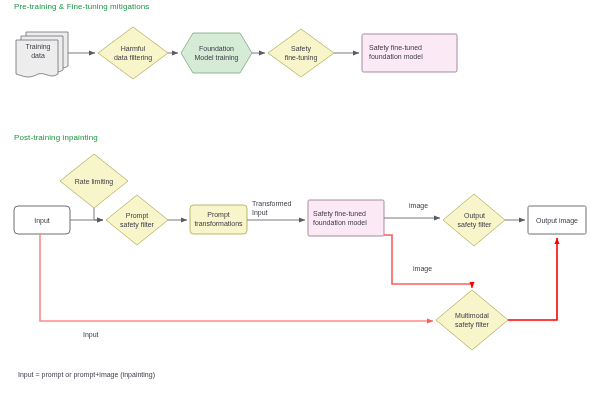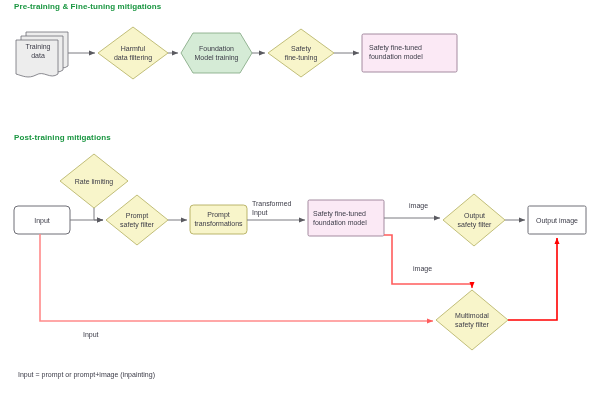--- a/index.html
+++ b/index.html
@@ -16,21 +16,21 @@
   }
   #canvas {
     position: absolute;
     left: 0; top: 0;
     width: 600px;
     height: 400px;
   }
   .section-title {
     position: absolute;
     font-size: 8px;
-    font-weight: bold;
+    font-weight: normal;
     color: #1A9641;
     letter-spacing: 0.1px;
     white-space: nowrap;
   }
   .node-label {
     position: absolute;
     font-size: 7px;
     color: #3B3B47;
     text-align: center;
     line-height: 9px;
@@ -133,21 +133,21 @@
   <line x1="384" y1="218" x2="440" y2="218" stroke="#7A7A80" stroke-width="1" marker-end="url(#arrowGray)"></line>
   <line x1="505" y1="220" x2="525" y2="220" stroke="#7A7A80" stroke-width="1" marker-end="url(#arrowGray)"></line>
 
   <path d="M384,235 L392,235 L392,284 L472,284 L472,288" fill="none" stroke="#FF5C5C" stroke-width="1.6" marker-end="url(#arrowRed)"></path>
   <path d="M40,234 L40,321 L433,321" fill="none" stroke="#FF8A8A" stroke-width="1.6" marker-end="url(#arrowPink)"></path>
   <path d="M508,320 L557,320 L557,238" fill="none" stroke="#FF0000" stroke-width="1.6" marker-end="url(#arrowRed)"></path>
 </svg>
 
 <div class="section-title" style="left:14px; top:2px;">Pre-training &amp; Fine-tuning mitigations</div>
 
-<div class="section-title" style="left:14px; top:133px;">Post-training mitigations</div>
+<div class="section-title" style="left:14px; top:133px;">Post-training inpainting</div>
 
 <div class="node-label" style="left:17px; top:42px; width:42px;">Training
 data</div>
 <div class="node-label" style="left:101px; top:44px; width:64px;">Harmful
 data filtering</div>
 <div class="node-label" style="left:184px; top:44px; width:65px;">Foundation
 Model training</div>
 <div class="node-label" style="left:272px; top:44px; width:58px;">Safety
 fine-tuning</div>
 <div class="node-label" style="left:369px; top:43px; width:82px; text-align:left;">Safety fine-tuned

